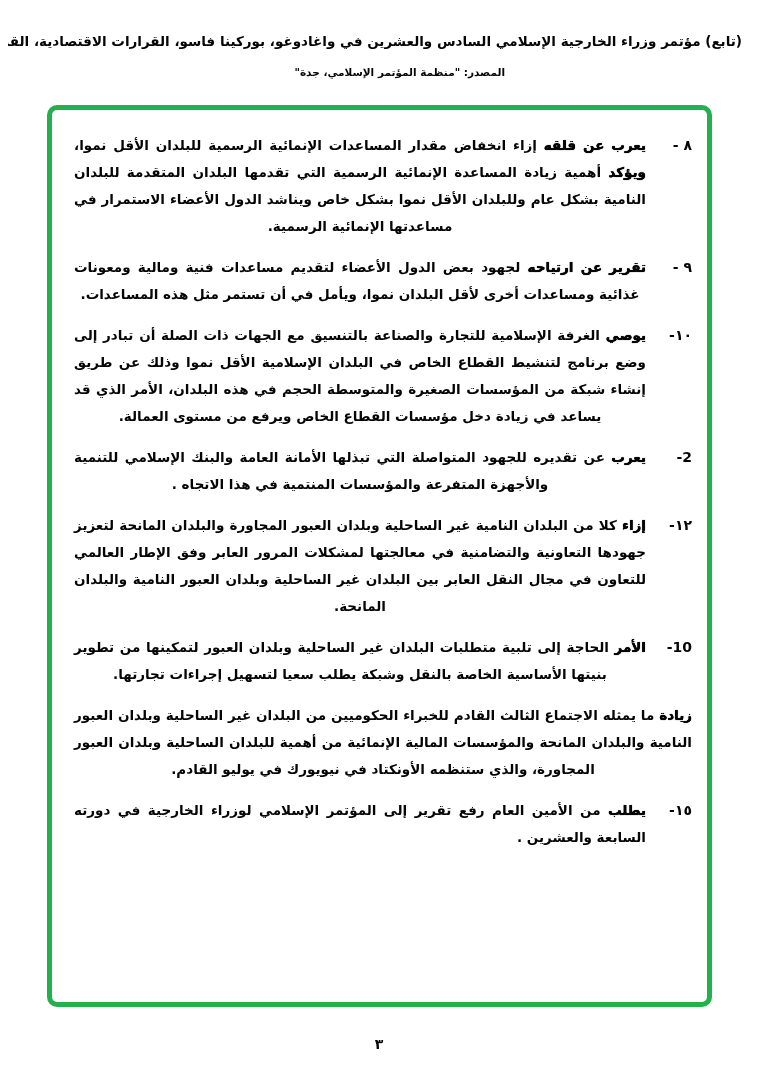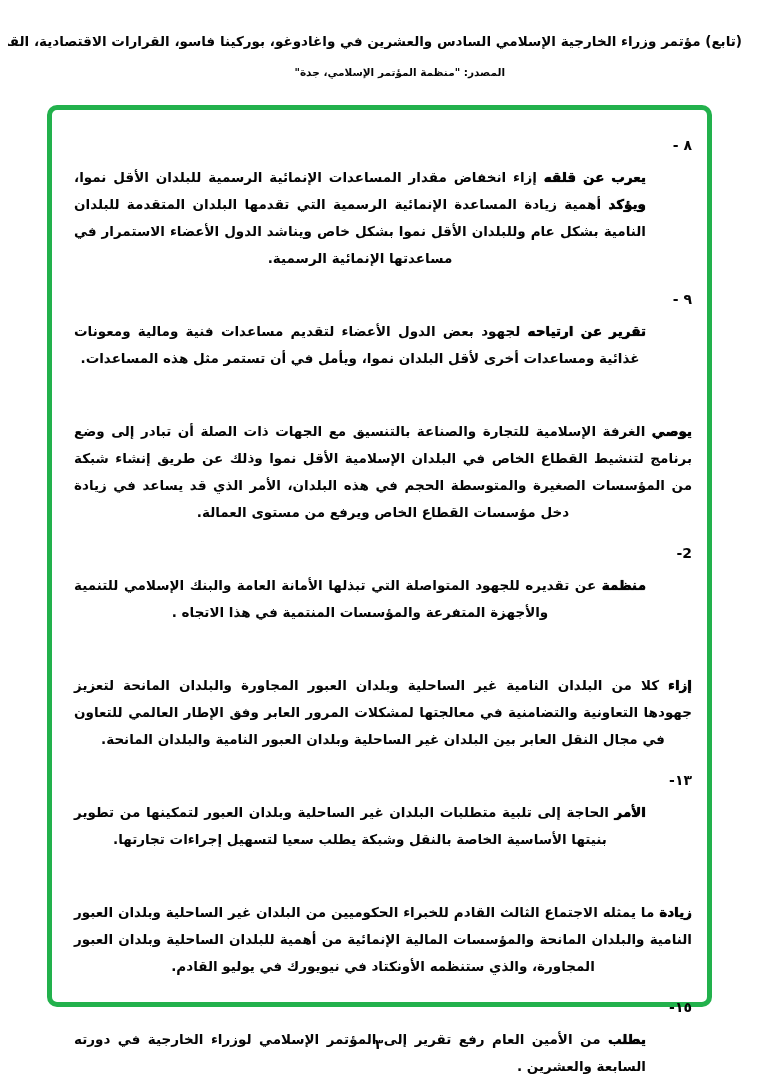--- a/index.html
+++ b/index.html
@@ -60,21 +60,20 @@
     line-height: 27px;
     white-space: nowrap;
   }
   .txt {
     flex: 1;
     font-size: 13.5px;
     font-weight: 600;
     line-height: 27px;
     text-align: justify;
     text-align-last: right;
-    margin-top: 32px;
   }
   .txt.center-last {
     text-align-last: center;
   }
   .lead {
     font-weight: 700;
     text-shadow: 0 0 0.9px #000, 0 0 0.4px #000;
   }
   .page-number {
     position: absolute;
@@ -99,31 +98,33 @@
     <div class="items" id="items">
         <div class="item">
           <div class="num">٨ -</div>
           <div class="txt center-last"><span class="lead">يعرب عن قلقه</span><span> إزاء انخفاض مقدار المساعدات الإنمائية الرسمية للبلدان الأقل نموا، </span><span class="lead">ويؤكد</span><span> أهمية زيادة المساعدة الإنمائية الرسمية التي تقدمها البلدان المتقدمة للبلدان النامية بشكل عام وللبلدان الأقل نموا بشكل خاص ويناشد الدول الأعضاء الاستمرار في مساعدتها الإنمائية الرسمية.</span></div>
         </div>
         <div class="item">
           <div class="num">٩ -</div>
           <div class="txt center-last"><span class="lead">تقرير عن ارتياحه</span><span> لجهود بعض الدول الأعضاء لتقديم مساعدات فنية ومالية ومعونات غذائية ومساعدات أخرى لأقل البلدان نموا، ويأمل في أن تستمر مثل هذه المساعدات.</span></div>
         </div>
         <div class="item">
+          <div class="num">١٠-</div>
           <div class="txt center-last"><span class="lead">يوصي</span><span> الغرفة الإسلامية للتجارة والصناعة بالتنسيق مع الجهات ذات الصلة أن تبادر إلى وضع برنامج لتنشيط القطاع الخاص في البلدان الإسلامية الأقل نموا وذلك عن طريق إنشاء شبكة من المؤسسات الصغيرة والمتوسطة الحجم في هذه البلدان، الأمر الذي قد يساعد في زيادة دخل مؤسسات القطاع الخاص ويرفع من مستوى العمالة.</span></div>
         </div>
         <div class="item">
           <div class="num">2-</div>
-          <div class="txt center-last"><span class="lead">منظمة</span><span> عن تقديره للجهود المتواصلة التي تبذلها الأمانة العامة والبنك الإسلامي للتنمية والأجهزة المتفرعة والمؤسسات المنتمية في هذا الاتجاه .</span></div>
+          <div class="txt center-last"><span class="lead">يعرب</span><span> عن تقديره للجهود المتواصلة التي تبذلها الأمانة العامة والبنك الإسلامي للتنمية والأجهزة المتفرعة والمؤسسات المنتمية في هذا الاتجاه .</span></div>
         </div>
         <div class="item">
+          <div class="num">١٢-</div>
           <div class="txt center-last"><span class="lead">إزاء</span><span> كلا من البلدان النامية غير الساحلية وبلدان العبور المجاورة والبلدان المانحة لتعزيز جهودها التعاونية والتضامنية في معالجتها لمشكلات المرور العابر وفق الإطار العالمي للتعاون في مجال النقل العابر بين البلدان غير الساحلية وبلدان العبور النامية والبلدان المانحة.</span></div>
         </div>
         <div class="item">
-          <div class="num">١٣-</div>
+          <div class="num">10-</div>
           <div class="txt center-last"><span class="lead">الأمر</span><span> الحاجة إلى تلبية متطلبات البلدان غير الساحلية وبلدان العبور لتمكينها من تطوير بنيتها الأساسية الخاصة بالنقل وشبكة يطلب سعيا لتسهيل إجراءات تجارتها.</span></div>
         </div>
         <div class="item">
           <div class="txt center-last"><span class="lead">زيادة</span><span> ما يمثله الاجتماع الثالث القادم للخبراء الحكوميين من البلدان غير الساحلية وبلدان العبور النامية والبلدان المانحة والمؤسسات المالية الإنمائية من أهمية للبلدان الساحلية وبلدان العبور المجاورة، والذي ستنظمه الأونكتاد في نيويورك في يوليو القادم.</span></div>
         </div>
         <div class="item">
           <div class="num">١٥-</div>
           <div class="txt"><span class="lead">يطلب</span><span> من الأمين العام رفع تقرير إلى المؤتمر الإسلامي لوزراء الخارجية في دورته السابعة والعشرين .</span></div>
         </div>
       </div>

